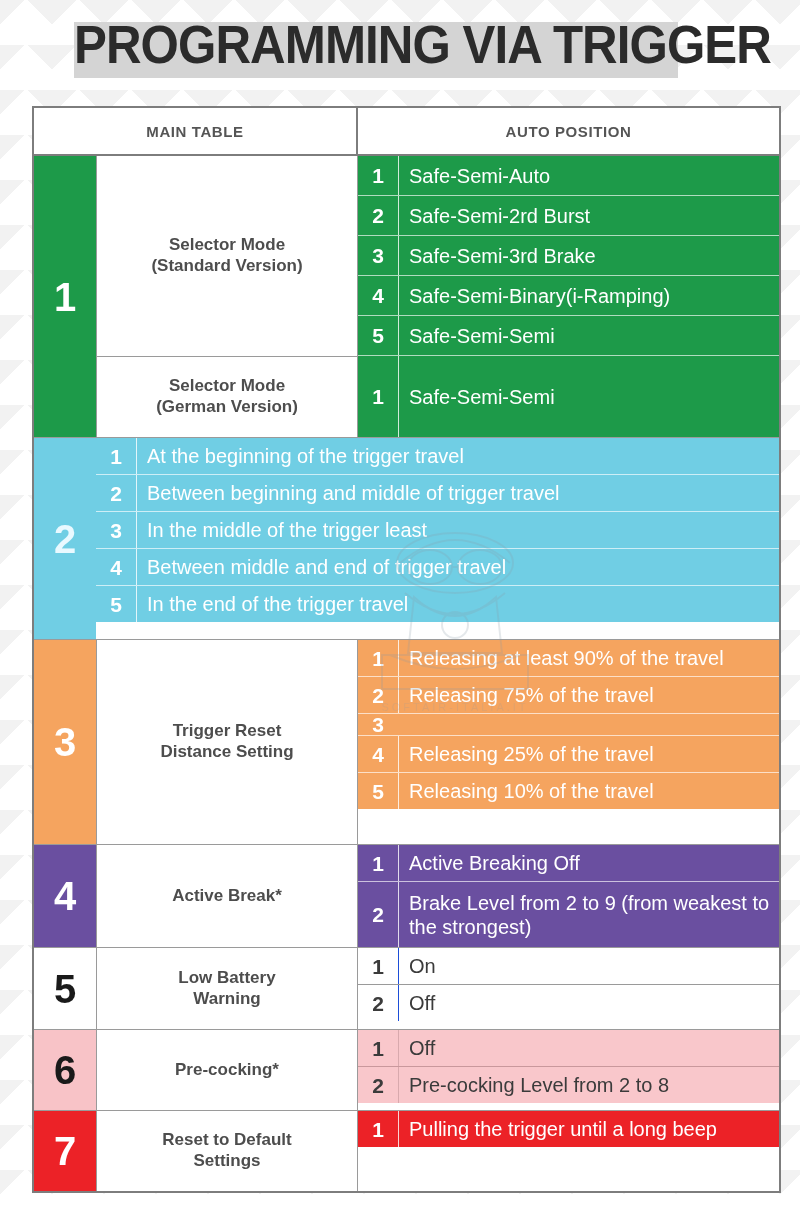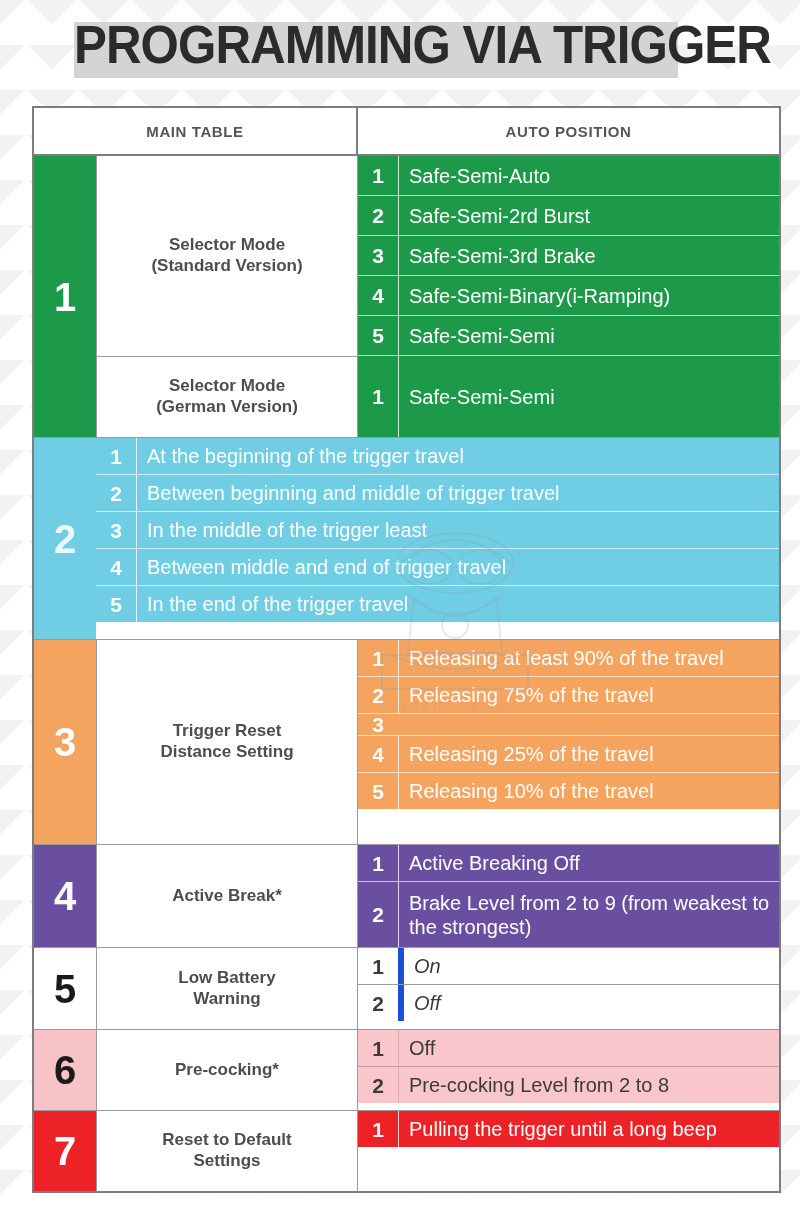--- a/index.html
+++ b/index.html
@@ -207,21 +207,21 @@
   .t-orange .idx { background:#f5a45f; color:#ffffff; }
   .t-orange .opt-row { background:#f5a45f; color:#ffffff; }
 
   .t-purple .idx { background:#6a4fa0; color:#ffffff; }
   .t-purple .opt-row { background:#6a4fa0; color:#ffffff; }
 
   .t-white  .idx { background:#ffffff; color:#1a1a1a; }
   .t-white  .opt-row { background:#ffffff; color:#3b3b3b; border-bottom:1px solid #9a9a9a; }
   .t-white  .opt-row:last-child { border-bottom:none; }
   .t-white  .opt-num { border-right:none; }
-  .t-white  .opt-txt { border-left:6px solid #1d4ed8;font-style:italic; }
+  .t-white  .opt-txt { border-left:1px solid #1d4ed8; }
 
   .t-pink   .idx { background:#f8c3c7; color:#1a1a1a; }
   .t-pink   .opt-row { background:#f9c7cb; color:#3b3b3b; border-bottom:1px solid #c9989c; }
   .t-pink   .opt-row:last-child { border-bottom:none; }
   .t-pink   .opt-txt { border-left:1px solid #d8a9ad; }
 
   .t-red    .idx { background:#ec2227; color:#ffffff; }
   .t-red    .opt-row { background:#ec2227; color:#ffffff; }
 
   

